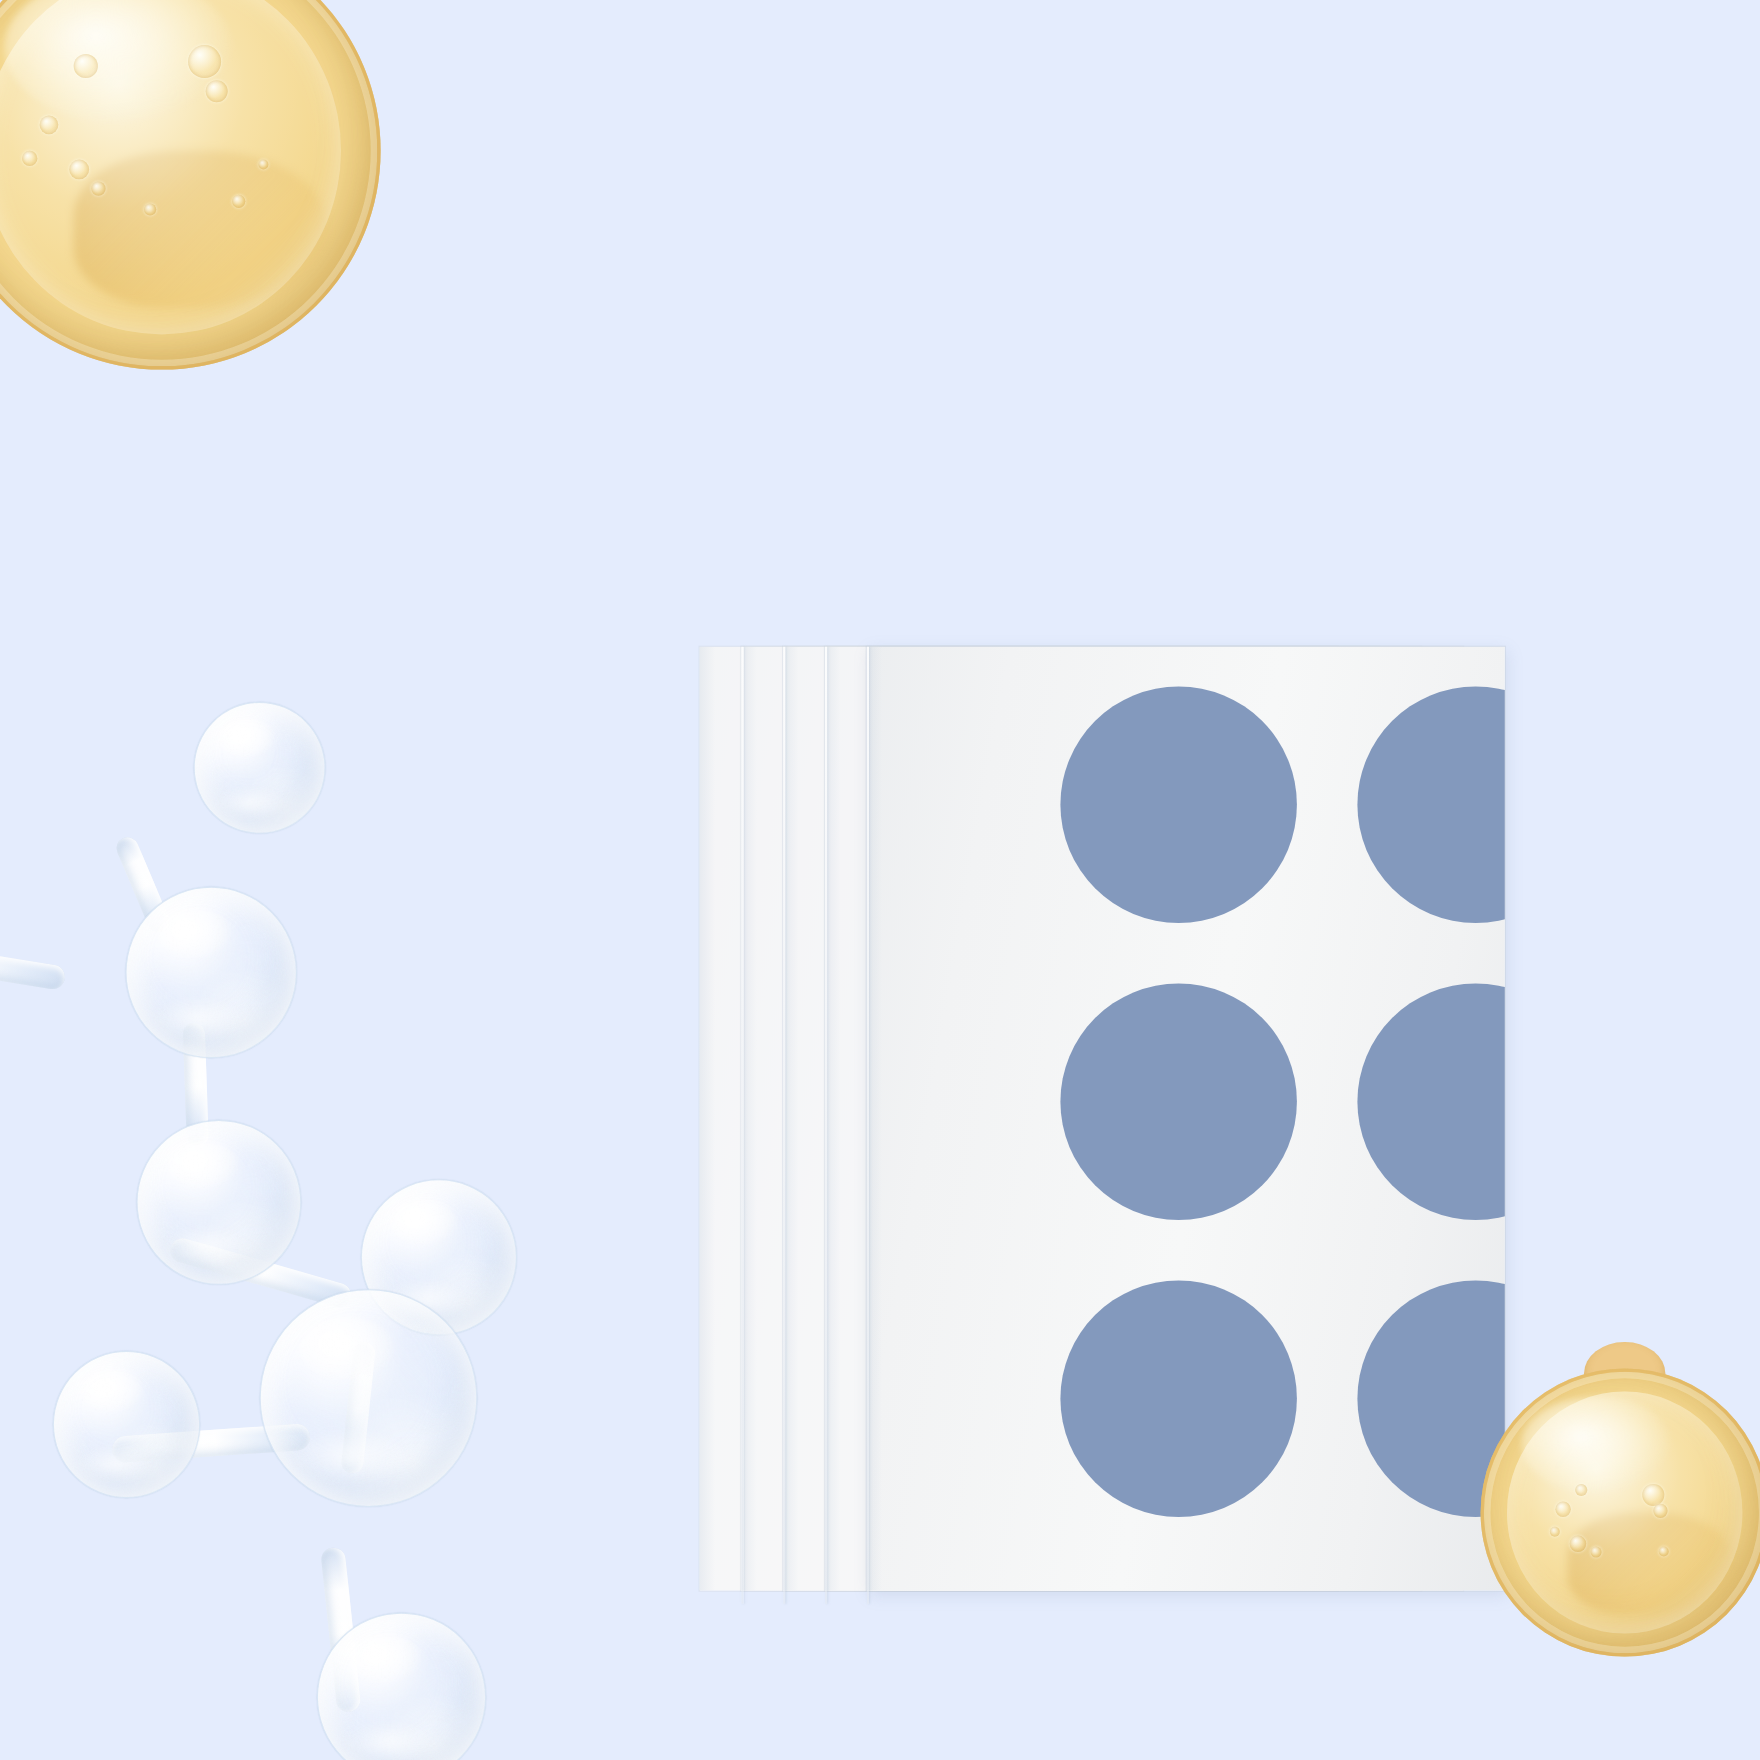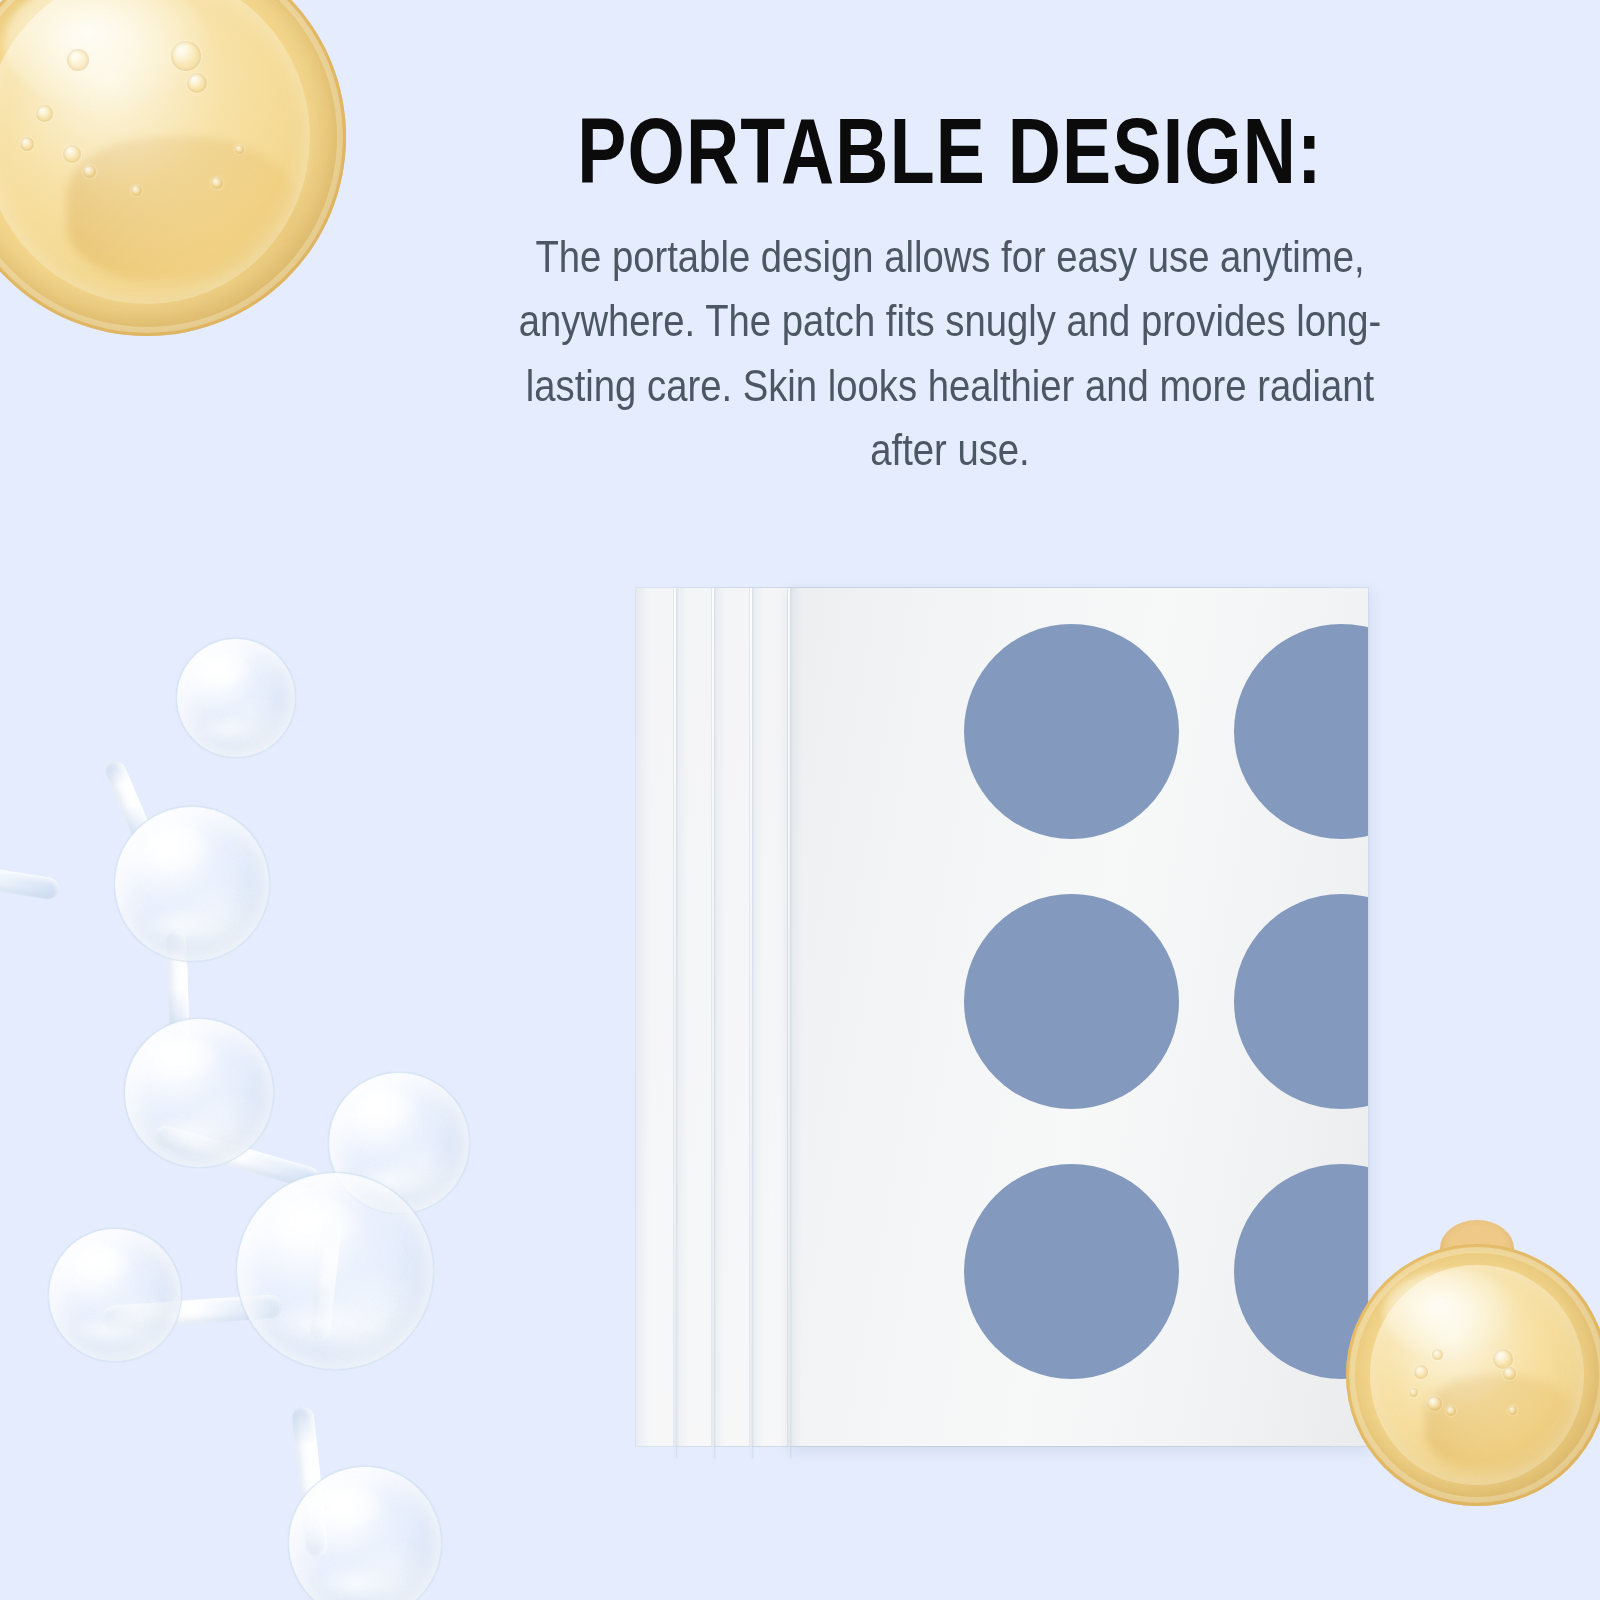--- a/index.html
+++ b/index.html
@@ -240,18 +240,14 @@
     <div class="bub" style="left:26%;top:46%;width:14px;height:14px;"></div>
     <div class="bub" style="left:33%;top:40%;width:11px;height:11px;"></div>
     <div class="bub" style="left:56%;top:40%;width:20px;height:20px;"></div>
     <div class="bub" style="left:60%;top:47%;width:13px;height:13px;"></div>
     <div class="bub" style="left:31%;top:58%;width:15px;height:15px;"></div>
     <div class="bub" style="left:38%;top:62%;width:10px;height:10px;"></div>
     <div class="bub" style="left:24%;top:55%;width:9px;height:9px;"></div>
     <div class="bub" style="left:62%;top:62%;width:9px;height:9px;"></div>
   </div>
 
-  <div class="textblock">
-    <h1 class="headline">PORTABLE DESIGN:</h1>
-    <p class="subcopy">The portable design allows for easy use anytime, anywhere. The patch fits snugly and provides long-lasting care. Skin looks healthier and more radiant after use.</p>
-  </div>
 
 </div>
 
 </body></html>

